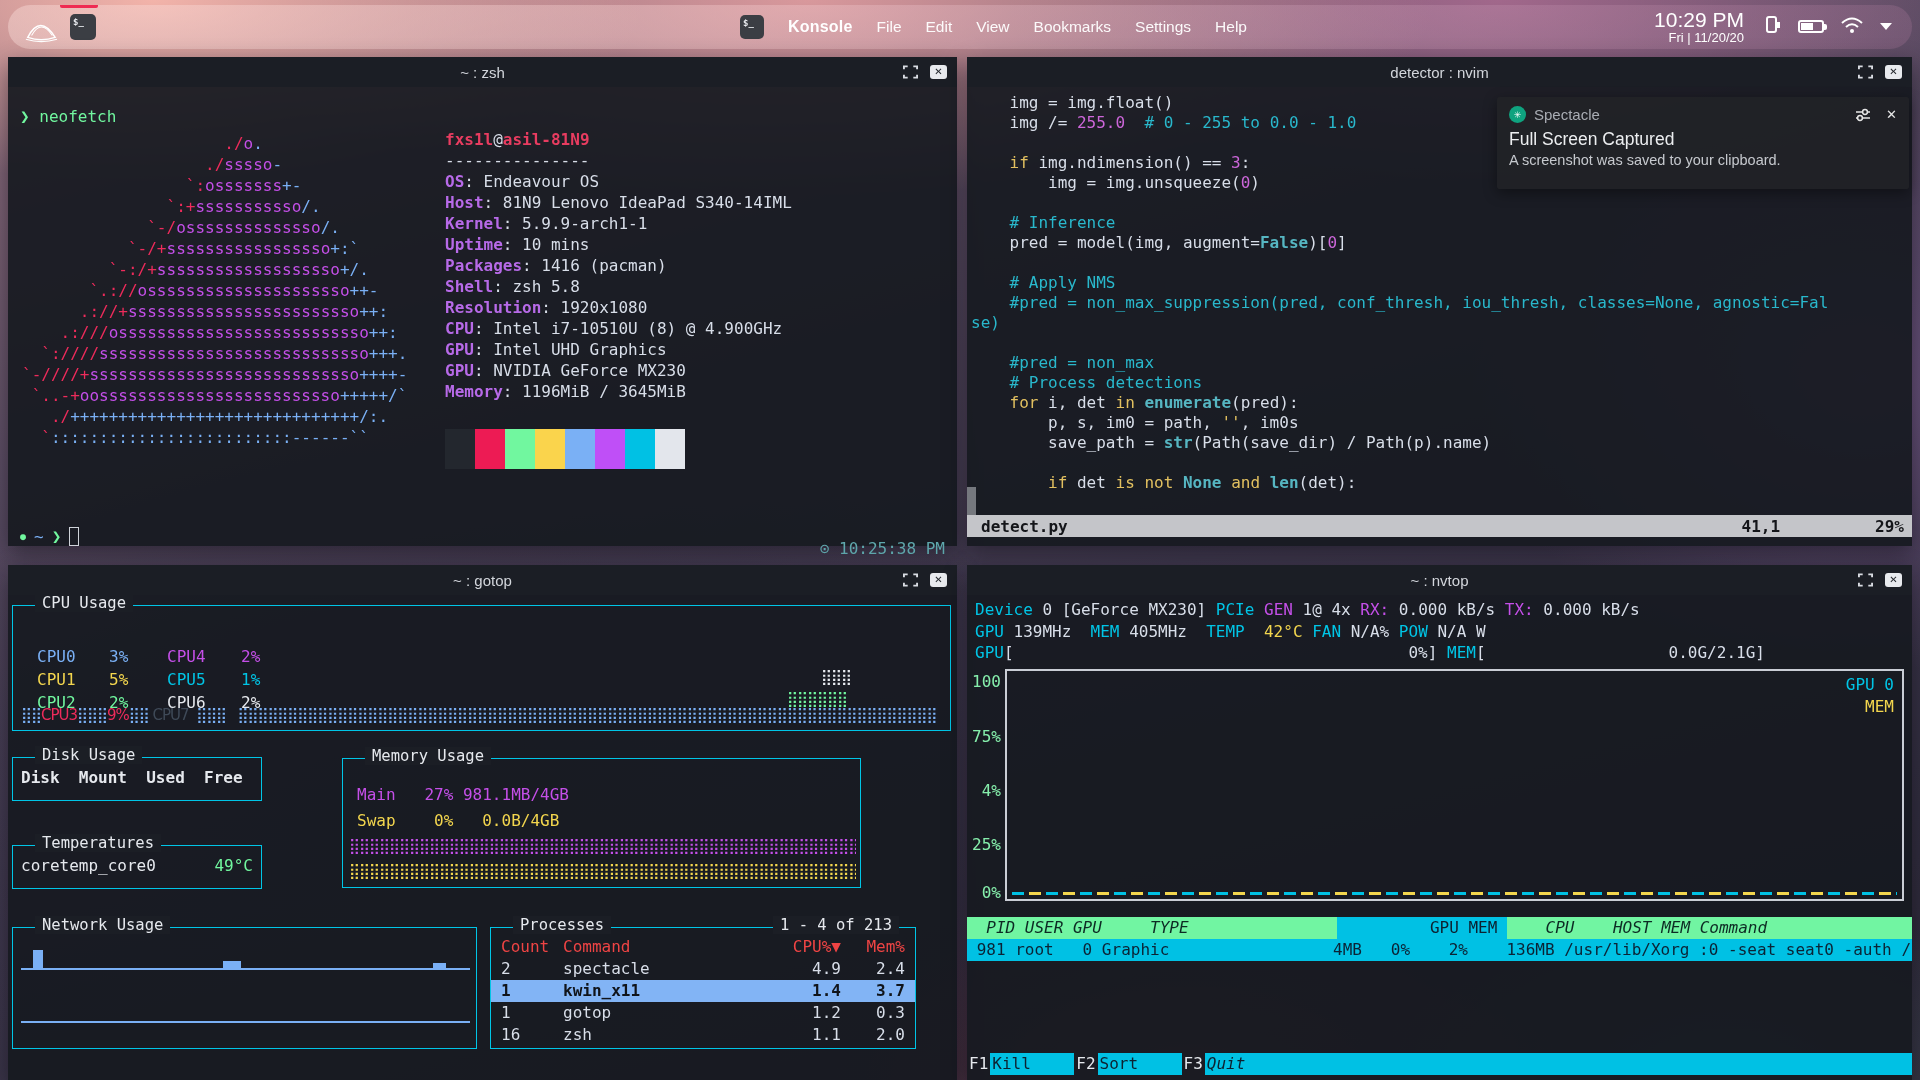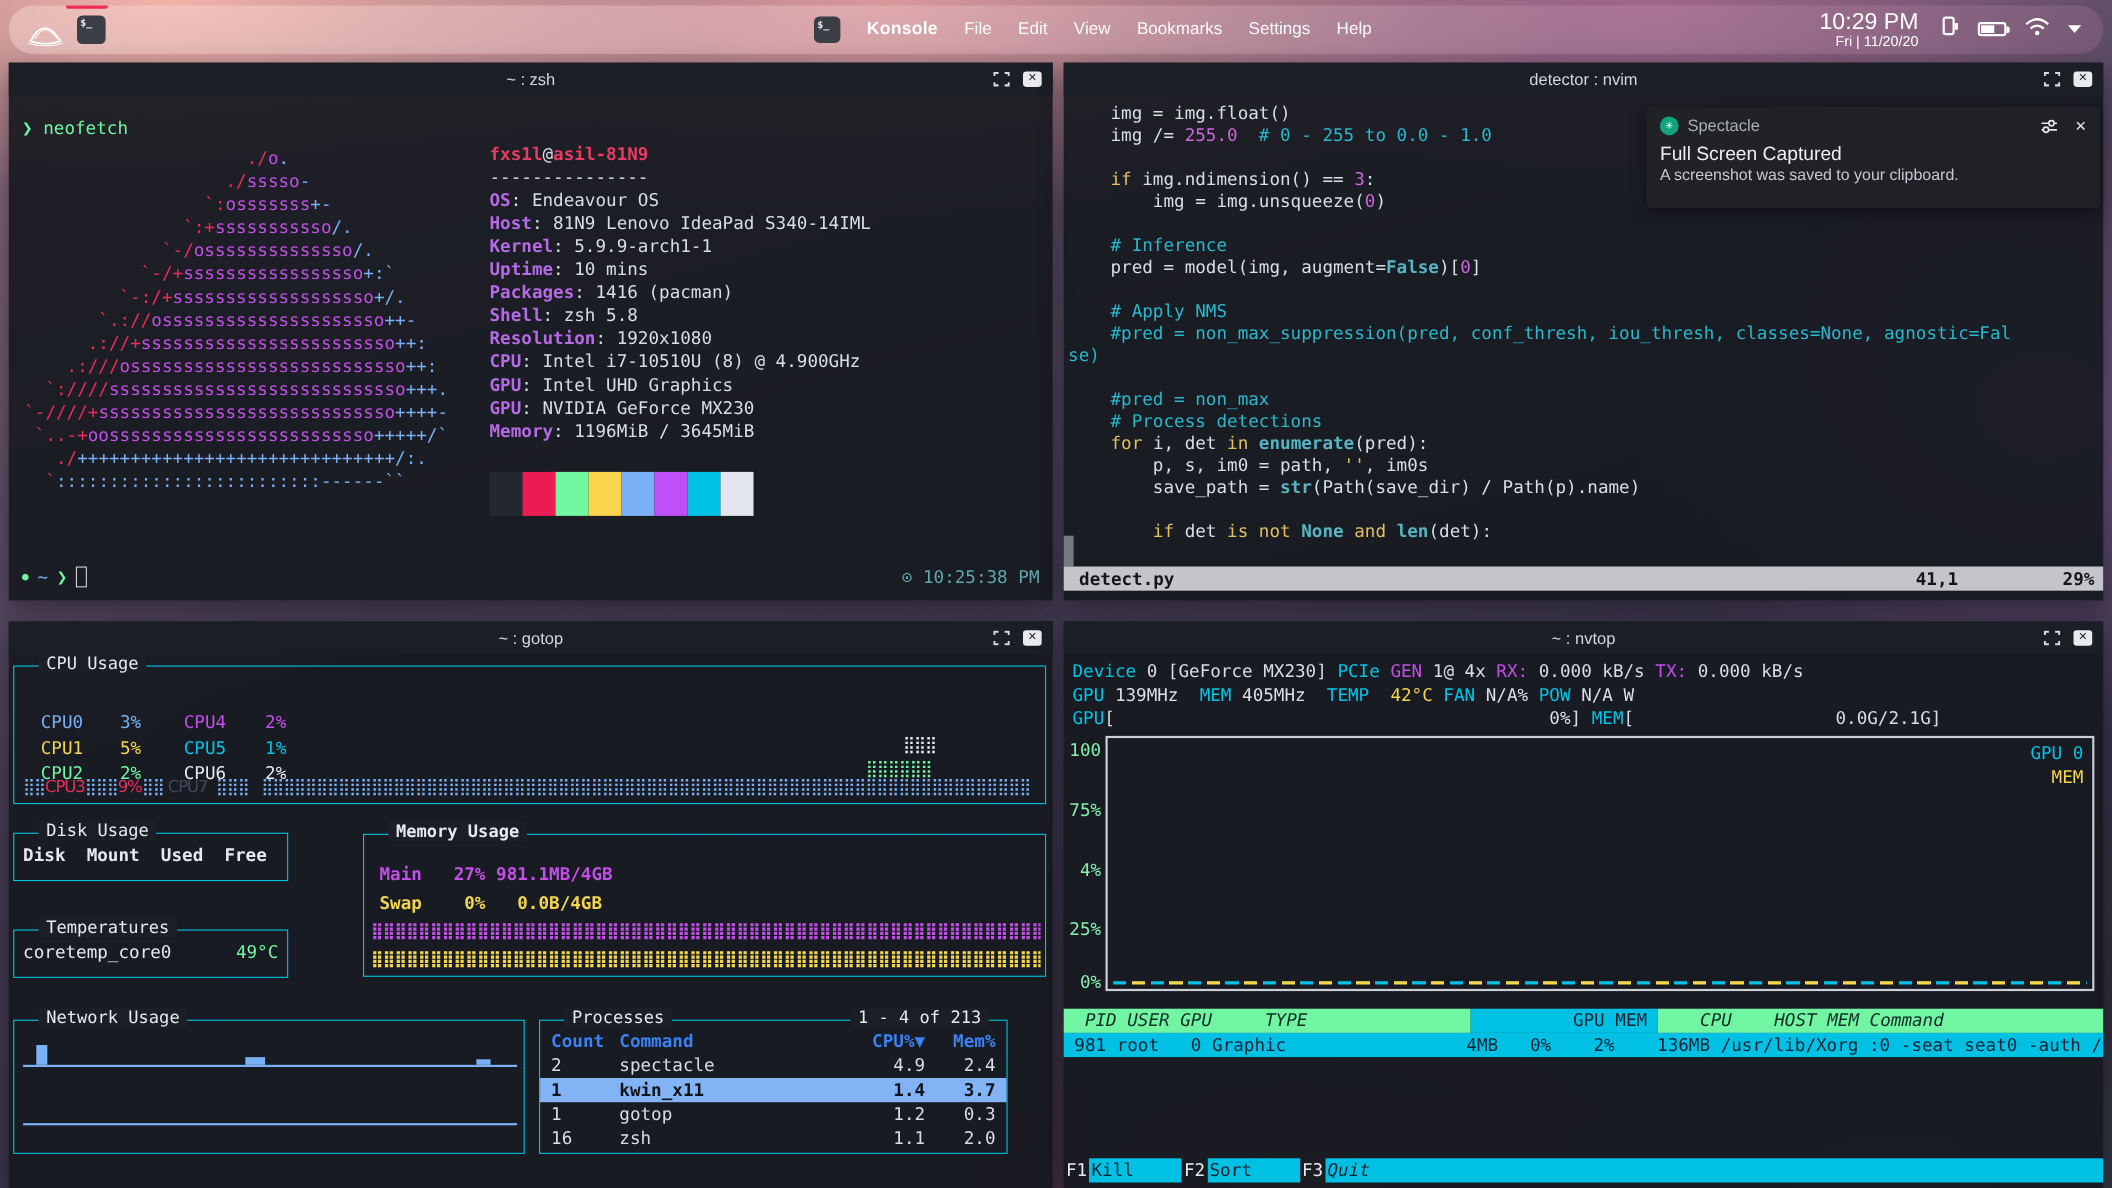--- a/index.html
+++ b/index.html
@@ -74,21 +74,21 @@
   
   .ascii { font-size:16px; line-height:21px; }
   .ascii div { white-space:pre; }
   .nfo { line-height:21px; white-space:pre; }
   .nfo .lab { color:#b76ae8; font-weight:bold; }
   .nfo .uh  { color:#e83c60; font-weight:bold; }
   .swatches { display:flex; }
   .swatch { width:30px; height:40px; }
   .zprompt { display:flex; align-items:center; width:925px; }
   .cursor-block { display:inline-block; width:10px; height:19px; border:1.5px solid #cfd3da; margin-left:8px; }
-  .ztime { margin-left:auto; color:#5fa8ad; }
+  .ztime { margin-left:auto; color:#5fa8ad;margin-top:24px; }
   
   .code { line-height:20px; }
   .code div { white-space:pre; min-height:20px; }
   .statusbar { position:absolute; left:0; right:0; top:428px; height:22px; background:#c4c5c9; color:#141519; font-weight:bold; display:flex; align-items:center; padding-left:14px; }
   .sb-right { margin-left:auto; display:flex; gap:95px; padding-right:8px; }
   .vthumb { position:absolute; left:0; top:400px; width:9px; height:28px; background:#75787e; }
   
   .notif { position:absolute; left:530px; top:10px; width:412px; height:92px; background:rgba(33,34,38,0.97); border-radius:3px; font-family:"Liberation Sans","DejaVu Sans",sans-serif; box-shadow:0 4px 14px rgba(0,0,0,0.4); }
   .notif-head { display:flex; align-items:center; gap:8px; padding:9px 12px 2px 12px; }
   .notif-app { color:#a9adb4; font-size:15px; }
@@ -100,21 +100,21 @@
   
   .box { position:absolute; border:1.5px solid #00c5e6; }
   .box-label { position:absolute; top:-12px; left:22px; background:#1b1e25; padding:0 7px; color:#e6e9ee; font-size:15.5px; white-space:pre; }
   .box-label-r { position:absolute; top:-12px; right:16px; background:#1b1e25; padding:0 7px; color:#e6e9ee; font-size:15.5px; white-space:pre; }
   .legend { position:absolute; left:24px; top:40px; display:grid; grid-template-columns:72px 58px 74px 58px; row-gap:1px; line-height:22px; }
   .braille { font-family:"DejaVu Sans","DejaVu Sans Mono",sans-serif; font-size:15px; letter-spacing:-1px; white-space:pre; overflow:hidden; }
   .cpubottom { position:absolute; left:8px; top:100px; right:4px; overflow:hidden; white-space:pre; }
   .prow { display:grid; grid-template-columns:62px 1fr 70px 64px; padding:0 10px; line-height:22px; }
   .prow span:nth-child(3), .prow span:nth-child(4) { text-align:right; }
   .prow.sel { background:#82b4f5; color:#10141a; font-weight:bold; }
-  .phead { font-weight:bold; color:#3b82f6; }
+  .phead { font-weight:normal; color:#ef4444; }
   .netline { position:absolute; height:2px; background:#7ab0f5; }
   .netrect { position:absolute; background:#7ab0f5; }
   
   .nvheader { line-height:21.5px; }
   .nvheader div { white-space:pre; }
   .graphbox { position:absolute; left:38px; top:74px; width:899px; height:232px; border:2px solid #c9cdd5; }
   .ylab { position:absolute; width:32px; text-align:right; color:#86efac; }
   .dashline { position:absolute; left:5px; right:5px; bottom:4px; height:3px;
     background:repeating-linear-gradient(90deg,#00c1e4 0 12px, transparent 12px 17px, #f3d64e 17px 29px, transparent 29px 34px); }
   .ntable-head { position:absolute; left:0; right:0; top:322px; height:22px; display:flex; line-height:22px; font-weight:500; }
@@ -330,21 +330,21 @@
         <span class="box-label">Disk Usage</span>
         <div class="abs pre" style="left:8px; top:10px; font-weight:bold; color:#e6e9ee;">Disk  Mount  Used  Free</div>
       </div>
 
       <div class="box" style="left:4px; top:250px; width:250px; height:44px;">
         <span class="box-label">Temperatures</span>
         <div class="abs" style="left:8px; top:10px; color:#e6e9ee;">coretemp_core0</div>
         <div class="abs c-g" style="right:8px; top:10px;">49°C</div>
       </div>
 
-      <div class="box" style="left:322px; top:163px; width:621px; height:130px;font-weight:bold;">
+      <div class="box" style="left:334px; top:163px; width:519px; height:130px;">
         <span class="box-label">Memory Usage</span>
         <div class="abs pre c-m" style="left:14px; top:26px;">Main   27% 981.1MB/4GB</div>
         <div class="abs pre c-y" style="left:14px; top:52px;">Swap    0%   0.0B/4GB</div>
         <div class="abs braille c-m" id="mem-bar-main" style="left:6px; top:78px; right:4px;">⣿⣿⣿⣿⣿⣿⣿⣿⣿⣿⣿⣿⣿⣿⣿⣿⣿⣿⣿⣿⣿⣿⣿⣿⣿⣿⣿⣿⣿⣿⣿⣿⣿⣿⣿⣿⣿⣿⣿⣿⣿⣿⣿⣿⣿⣿⣿⣿⣿⣿⣿⣿⣿⣿⣿⣿⣿⣿⣿⣿⣿⣿⣿</div>
         <div class="abs braille c-y" id="mem-bar-swap" style="left:6px; top:103px; right:4px;">⣿⣿⣿⣿⣿⣿⣿⣿⣿⣿⣿⣿⣿⣿⣿⣿⣿⣿⣿⣿⣿⣿⣿⣿⣿⣿⣿⣿⣿⣿⣿⣿⣿⣿⣿⣿⣿⣿⣿⣿⣿⣿⣿⣿⣿⣿⣿⣿⣿⣿⣿⣿⣿⣿⣿⣿⣿⣿⣿⣿⣿⣿⣿</div>
       </div>
 
       <div class="box" style="left:4px; top:332px; width:465px; height:122px;">
         <span class="box-label">Network Usage</span>
         <div class="netline" style="left:8px; right:6px; top:40px;"></div>

